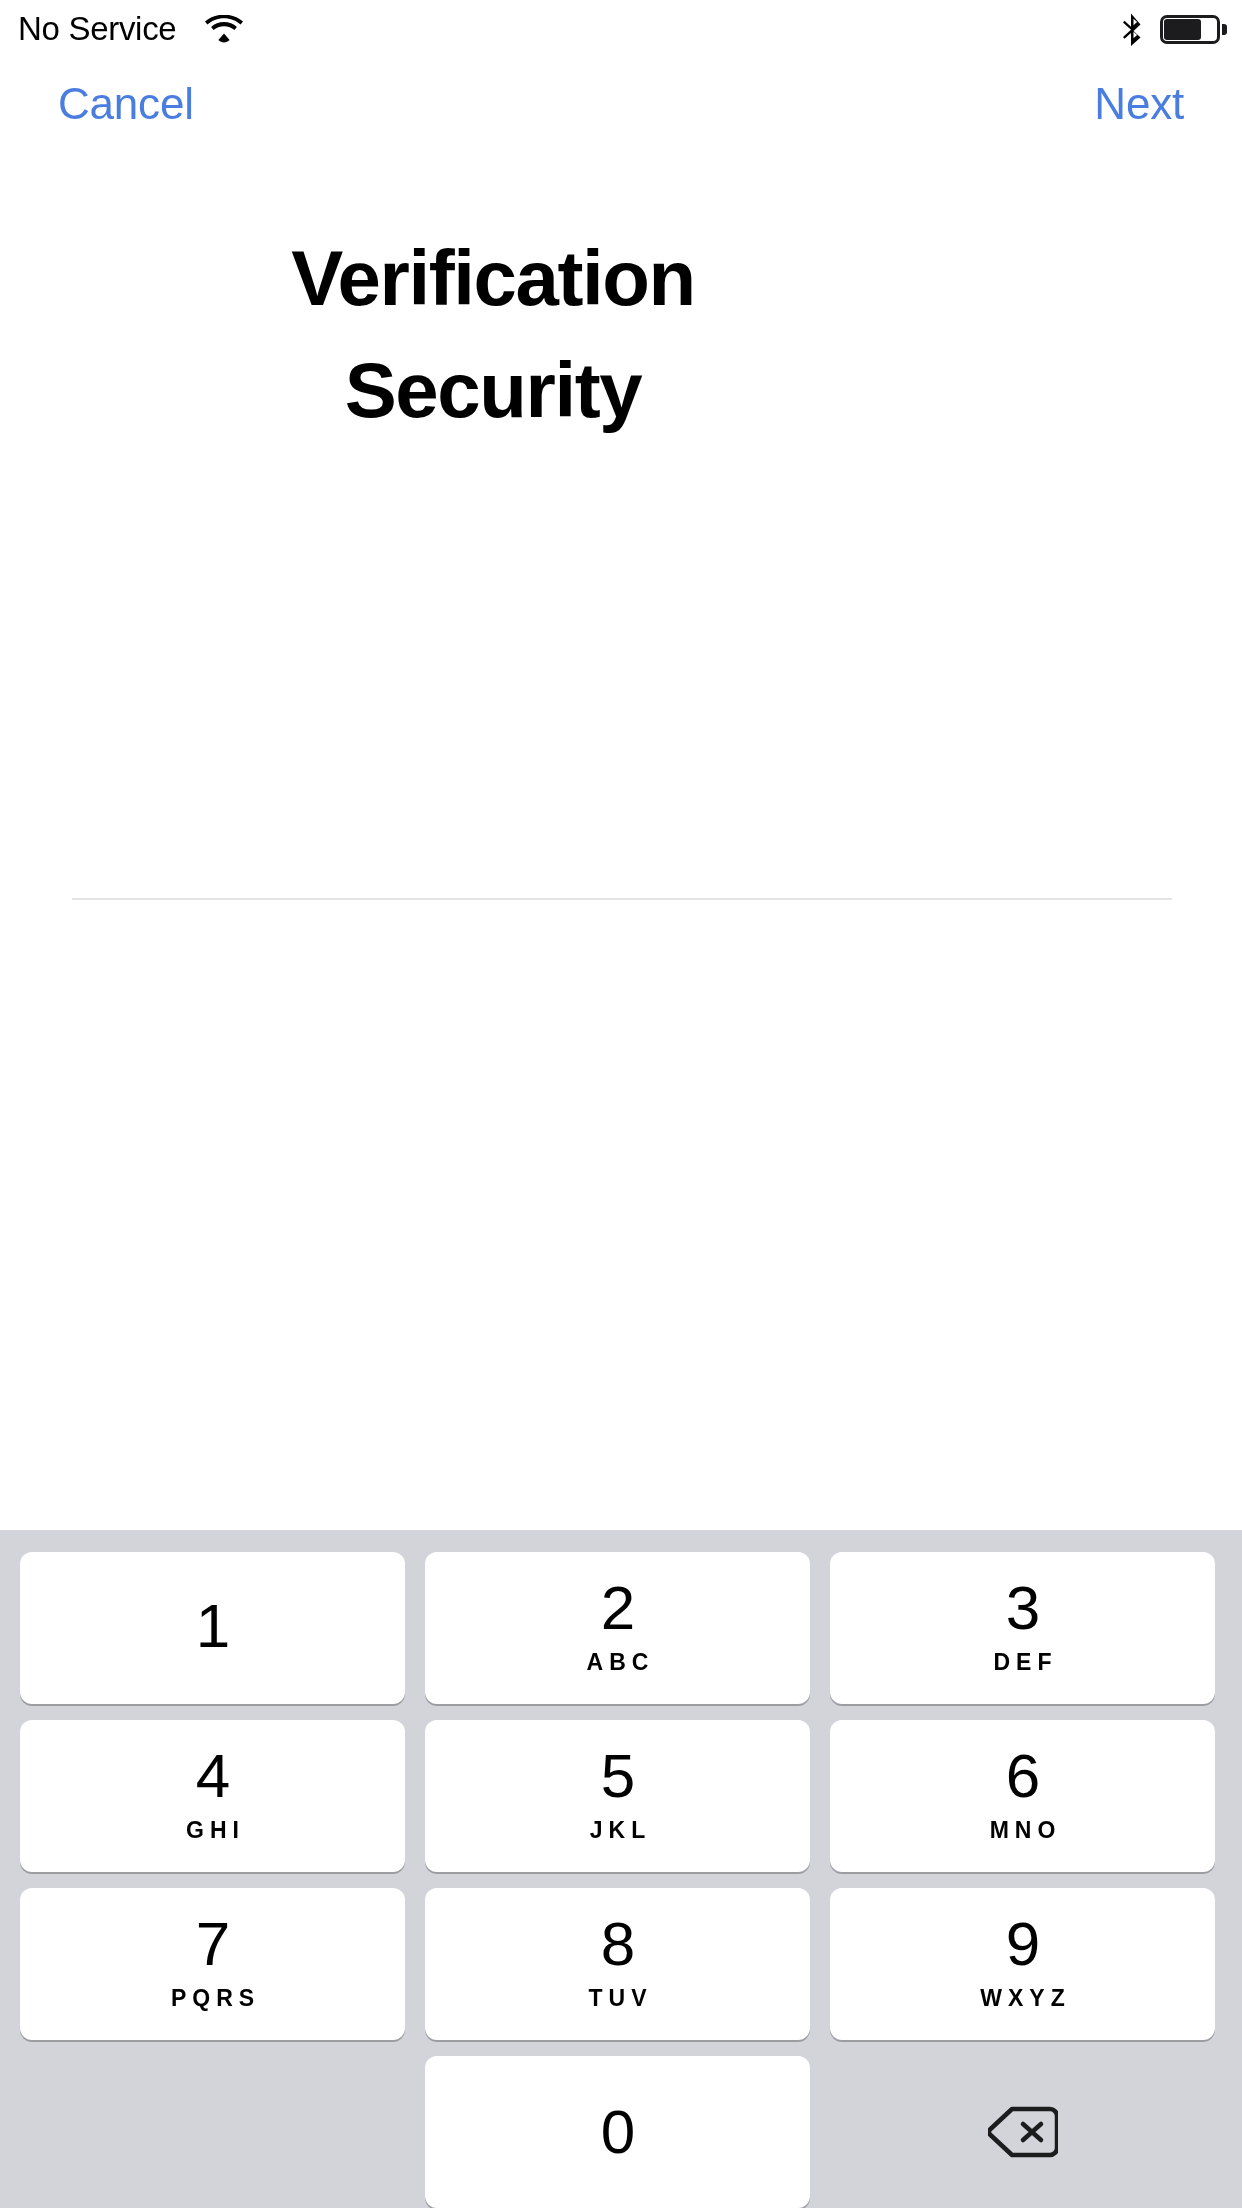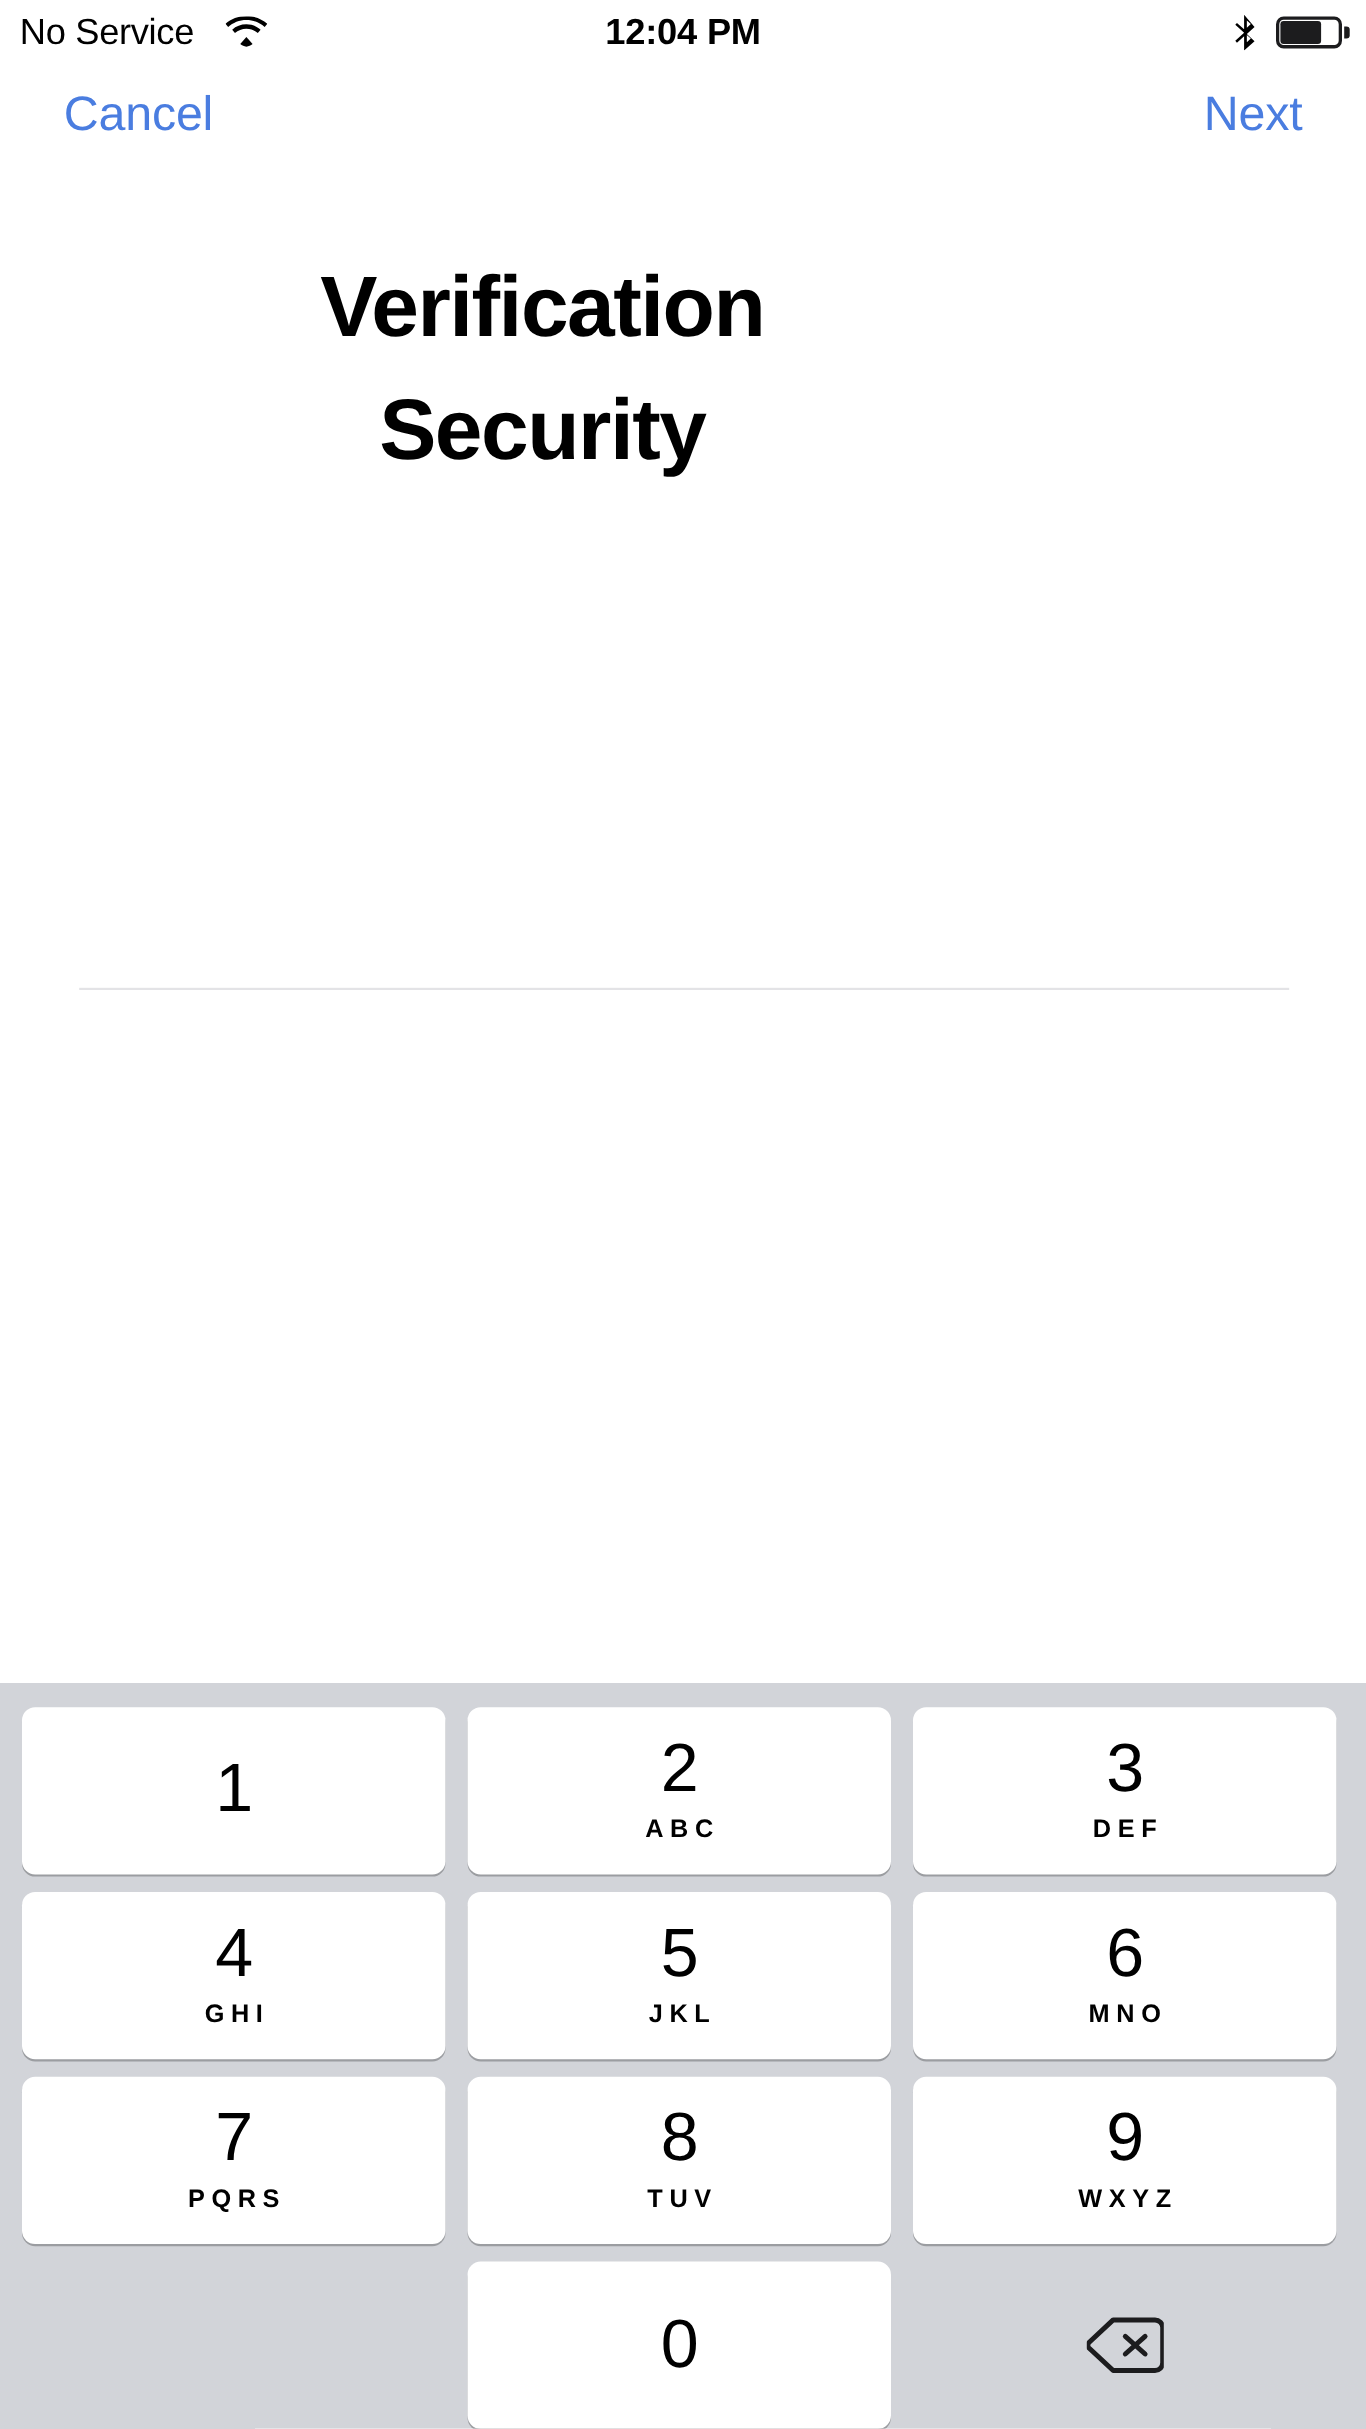--- a/index.html
+++ b/index.html
@@ -149,21 +149,20 @@
       <span class="sb-carrier">No Service</span>
       <span>
         <svg class="wifi" viewBox="0 0 38 28">
           <path d="M19 3.2C12.6 3.2 6.8 5.6 2.4 9.6L0 6.6C5 2.2 11.7 -0.4 19 -0.4s14 2.6 19 7l-2.4 3c-4.4-4-10.2-6.4-16.6-6.4z" fill="#000"></path>
           <path d="M19 11.2c-4 0-7.6 1.5-10.4 3.9l-2.5-3.1C9.5 8.9 14 7.1 19 7.1s9.5 1.8 12.9 4.9l-2.5 3.1c-2.8-2.4-6.4-3.9-10.4-3.9z" fill="#000"></path>
           <path d="M19 18.6l5.6 6.5c-1.6 1.4-3.5 2.3-5.6 2.3s-4-0.9-5.6-2.3z" fill="#000"></path>
         </svg>
       </span>
     </div>
 
-    <div class="sb-center">12:04 PM</div>
 
     <div class="sb-right">
       <span>
         <svg class="bt" viewBox="0 0 24 34">
           <path d="M11 1.5v13.2L4.5 8.8 3 10.5l8 7.3-8 7.3 1.5 1.7 6.5-5.9V34l9.5-8.5-7-6.5 7-6.5L11 1.5zm2.5 5.2l3.6 3.2-3.6 3.3V6.7zm0 13.1l3.6 3.3-3.6 3.2v-6.5z" fill="#000"></path>
         </svg>
       </span>
       <span class="battery">
         <span class="shell"></span>
         <span class="cap"></span>

